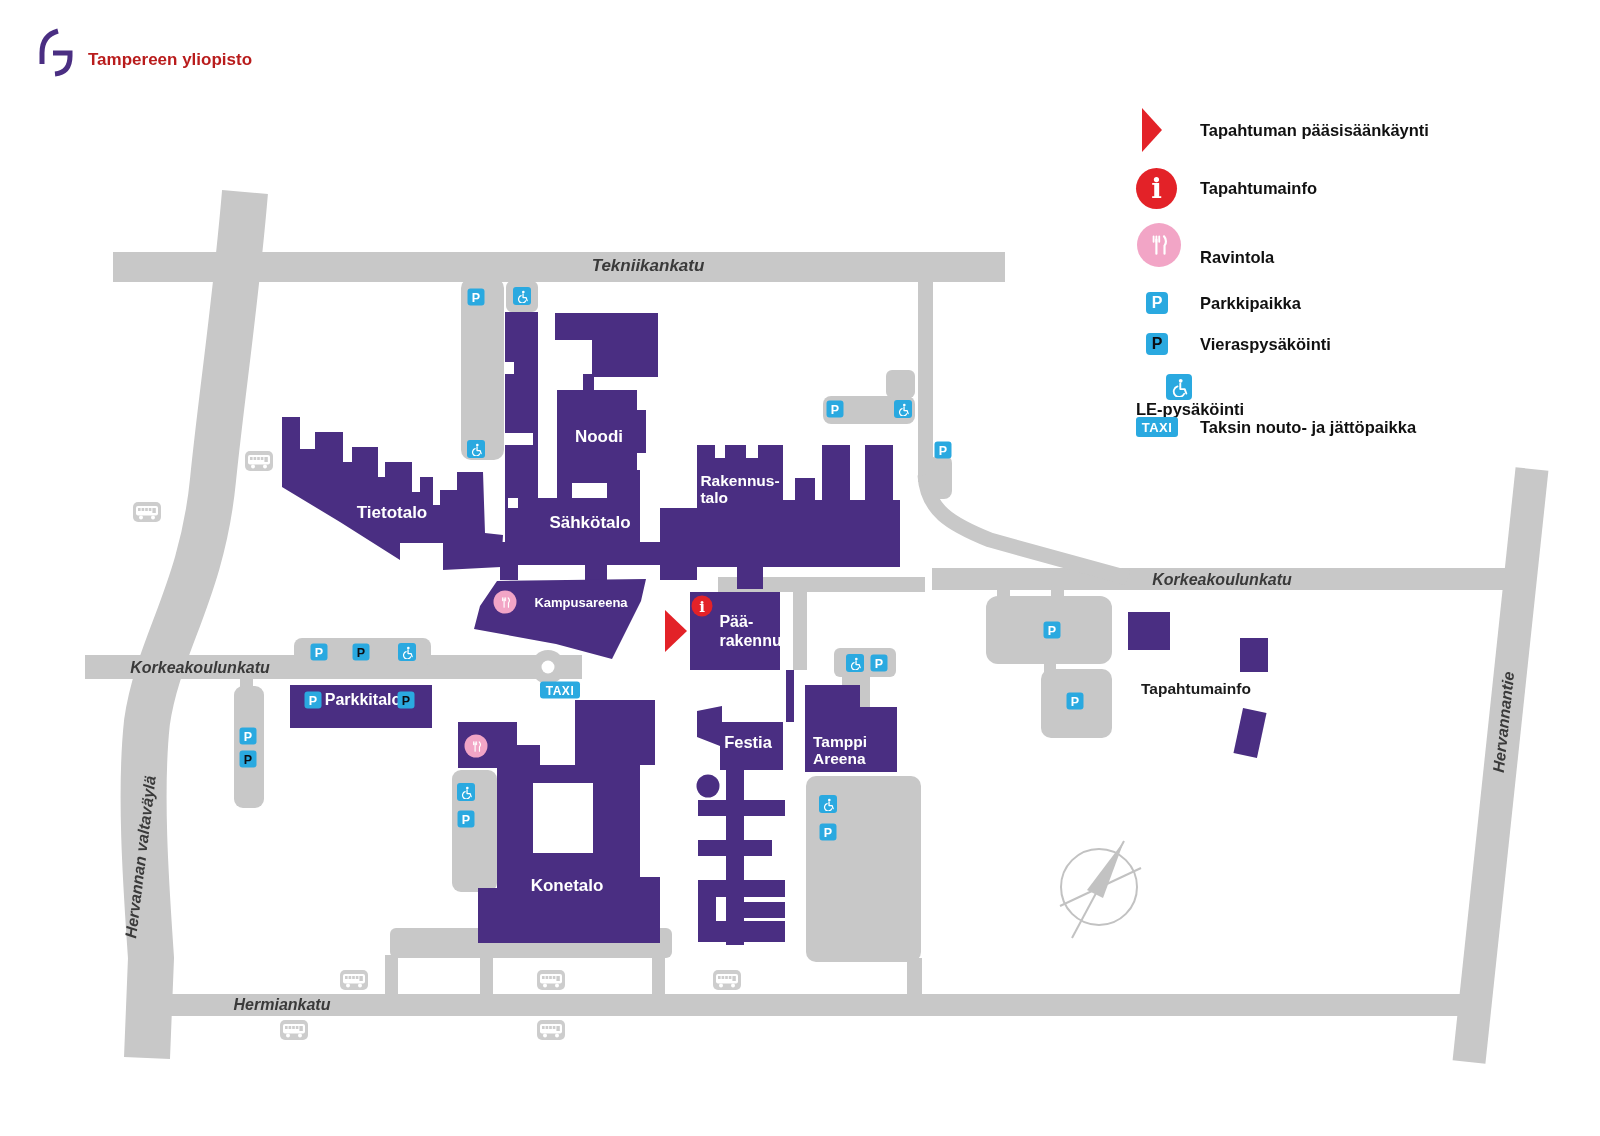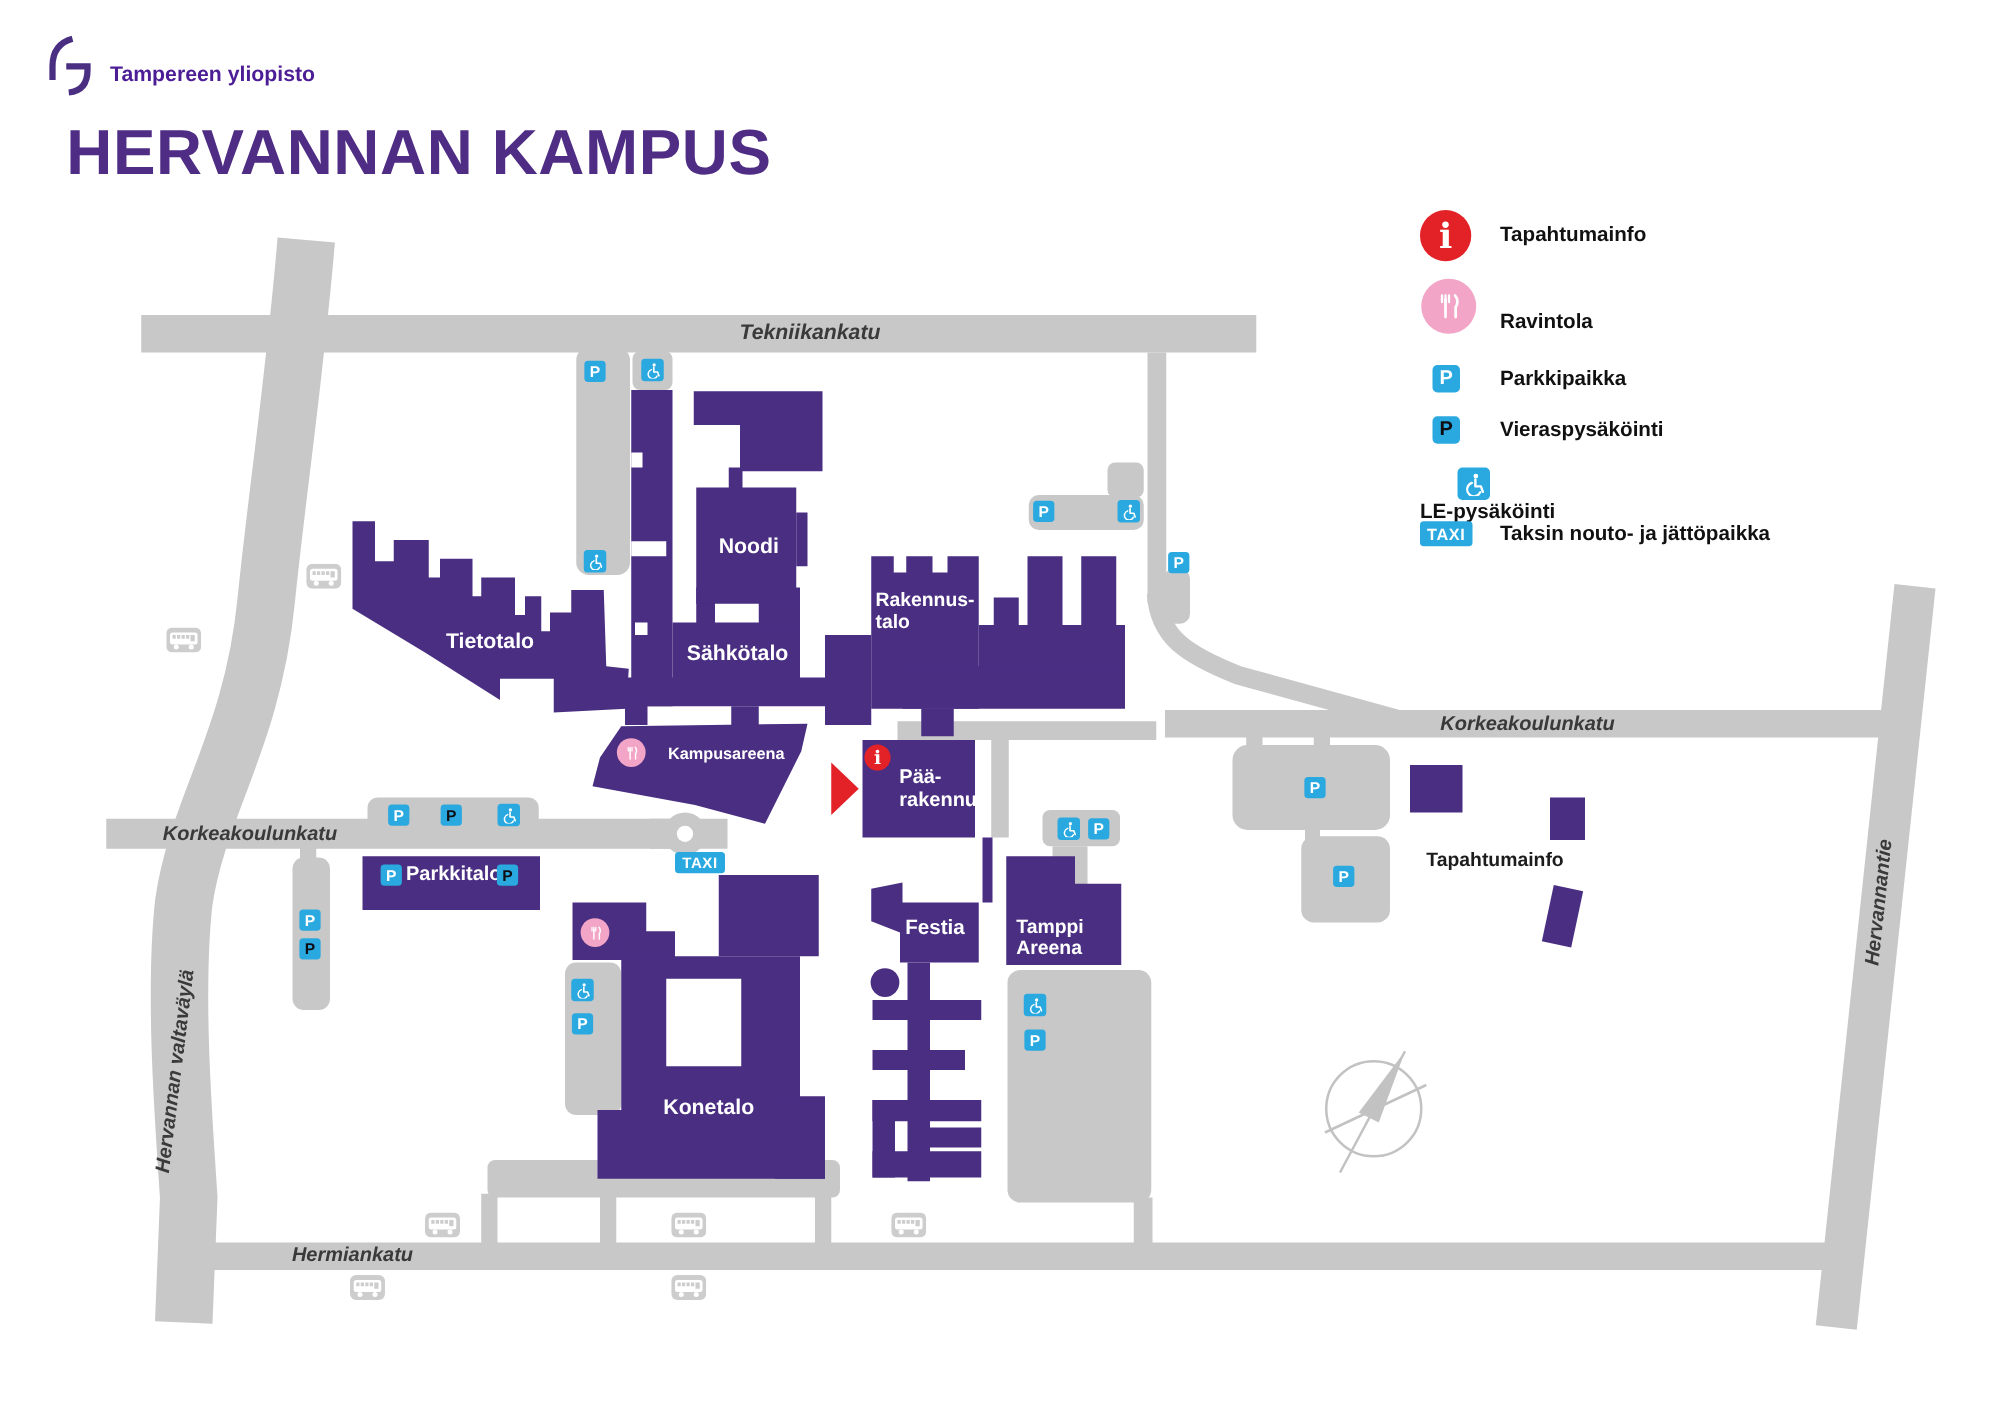--- a/index.html
+++ b/index.html
@@ -29,21 +29,21 @@
   .info-badge{width:21px;height:21px;border-radius:50%;background:#E32228;color:#fff;
            font-family:"DejaVu Serif",serif;font-weight:bold;font-size:15px;
            display:flex;align-items:center;justify-content:center;}
   .bus-badge{width:28px;height:20px;}
   .arrow-right{width:0;height:0;border-top:21px solid transparent;border-bottom:21px solid transparent;
            border-left:22px solid #E32228;}
 
   
   #page-title{position:absolute;left:53px;top:92px;font-size:51px;font-weight:bold;
            color:#4F2D85;letter-spacing:.5px;}
-  #logo-text{position:absolute;left:88px;top:50px;font-size:17px;font-weight:bold;color:#4c1d95;}
+  #logo-text{position:absolute;left:88px;top:50px;font-size:17px;font-weight:bold;color:#b91c1c;}
 
   
   .legend-row{position:absolute;left:1136px;display:flex;align-items:center;}
   .legend-icon{width:64px;display:flex;align-items:center;}
   .legend-label{color:#111;font-weight:bold;font-size:16.5px;white-space:nowrap;}
   .legend-row .p-badge{width:22px;height:22px;font-size:16px;border-radius:4px;}
   .legend-row .wheel-badge{width:26px;height:26px;border-radius:4px;}
   .legend-row .taxi-badge{width:42px;height:20px;font-size:13px;}
   .legend-row .info-badge{width:41px;height:41px;font-size:28px;}
   .legend-row .resto-badge{width:44px;height:44px;}
@@ -201,22 +201,27 @@
       <line x1="1060" y1="906" x2="1141" y2="868"></line>
       <polygon points="1124,841 1087,890 1103,898" fill="#c2c2c2" stroke="none"></polygon>
     </g>
   </svg>
 
   <svg width="52" height="56" viewBox="0 0 52 56" style="position:absolute;left:36px;top:26px;">
     <path d="M22 5 C11 8 6 16 6 27 L6 38" stroke="#4A2E82" stroke-width="5" fill="none"></path>
     <path d="M17 27 h17 v3 c0 11 -5 17 -15 18" stroke="#4A2E82" stroke-width="5" fill="none"></path>
   </svg>
   <div id="logo-text">Tampereen yliopisto</div>
-  <div id="page-title">HERVANNAN KAMPUS</div>
-
+
+  <div class="legend-row" style="top:108px;height:44px;">
+    <span class="legend-icon">
+        <span class="arrow-right" style="margin-left:6px;"></span>
+      </span>
+    <span class="legend-label">Tapahtuman pääsisäänkäynti</span>
+  </div>
   <div class="legend-row" style="top:168px;height:41px;">
     <span class="legend-icon">
         <span class="info-badge">i</span>
       </span>
     <span class="legend-label">Tapahtumainfo</span>
   </div>
   <div class="legend-row" style="top:223px;height:44px;align-items:flex-end;">
     <span class="legend-icon">
         <span class="resto-badge" style="margin-left:1px;">
           <svg width="26" height="26">

